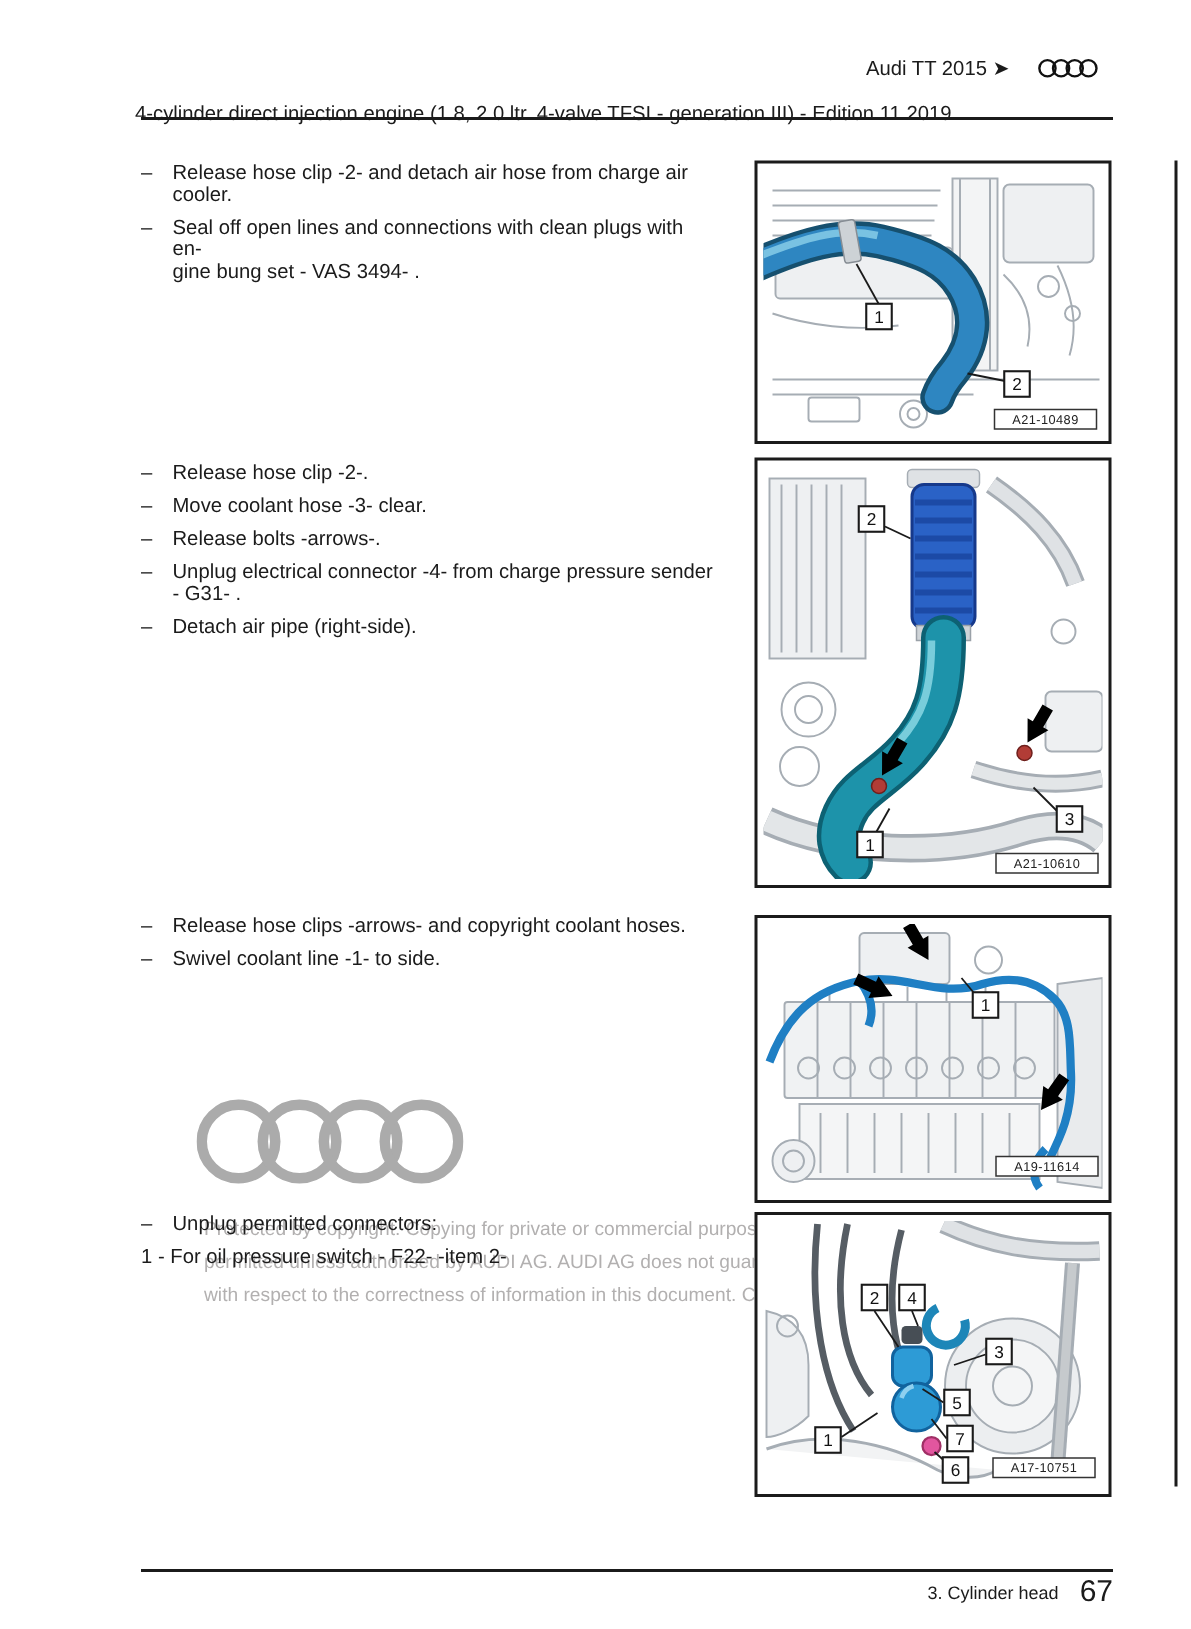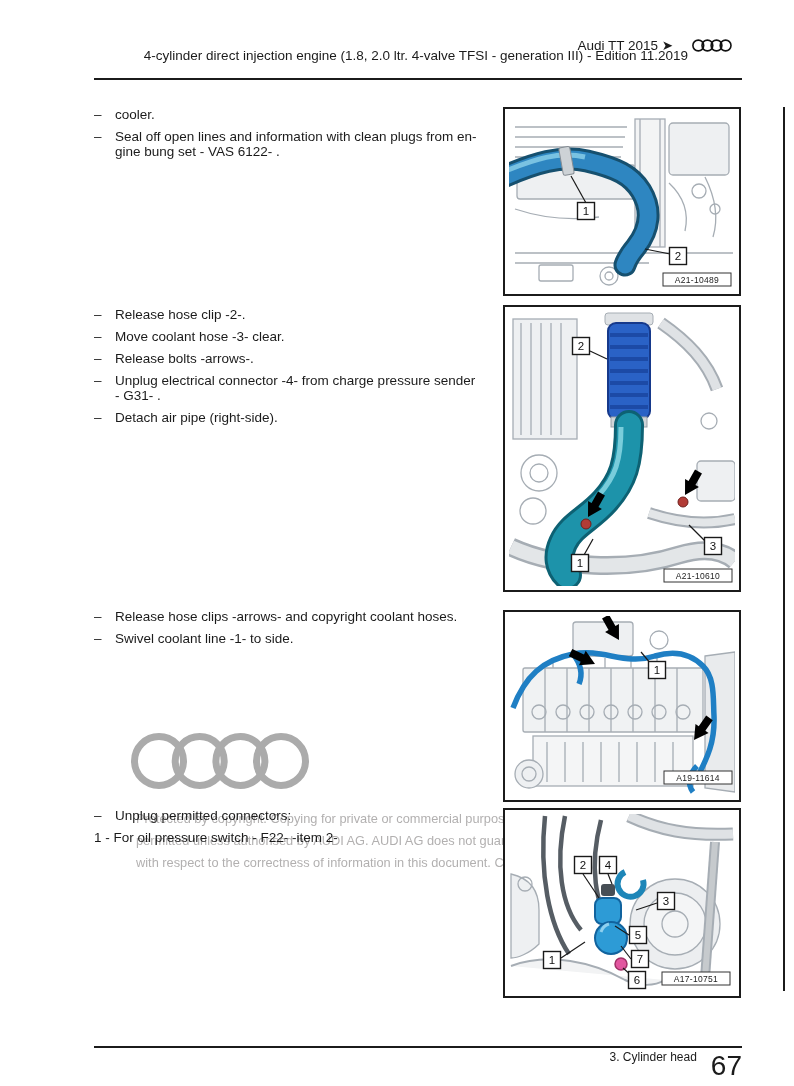--- a/index.html
+++ b/index.html
@@ -2,44 +2,44 @@
 <html><head>
 <meta charset="utf-8">
 <style>
   html,body{margin:0;padding:0;background:#9a9a9a;}
   .page{position:relative;width:794px;height:1086px;background:#ffffff;margin:0 auto;
         font-family:"Liberation Sans",sans-serif;color:#1b1b1b;overflow:hidden;}
   
   .hmodel{position:absolute;top:37px;left:0;width:732px;display:flex;justify-content:flex-end;
           align-items:center;gap:19px;font-size:13.5px;}
   .hrings{display:block;}
-  .hsub{position:absolute;top:48px;left:90px;width:652px;text-align:center;font-size:13.5px;}
+  .hsub{position:absolute;top:68px;left:90px;width:652px;text-align:left;font-size:13.5px;}
   .hrule{position:absolute;top:78px;left:94px;width:648px;height:2px;background:#1b1b1b;}
   
   .blk{position:absolute;left:94px;width:384px;font-size:13.5px;line-height:14.5px;z-index:2;}
   .itm{display:flex;margin-bottom:7.5px;}
   .dash{width:21px;flex:none;}
   .numitm{margin-bottom:8px;}
   
   .wmrings{position:absolute;left:131px;top:731px;z-index:1;}
   .wm{position:absolute;left:136px;top:808px;width:372px;overflow:hidden;white-space:nowrap;
       color:#b2b0b0;font-size:12.8px;line-height:22.2px;z-index:1;}
   
   .fig{position:absolute;border:2px solid #1b1b1b;background:#fff;padding:4px;margin:0;
        box-sizing:border-box;z-index:3;}
   .fig svg{display:block;}
   .ltx{font-size:11.5px;fill:#111;}
   .ctx{font-size:8.5px;letter-spacing:.3px;fill:#222;}
   .cbar{position:absolute;left:783px;top:107px;width:2px;height:884px;background:#1b1b1b;z-index:4;}
   
   .frule{position:absolute;top:1046px;left:94px;width:648px;height:2px;background:#1b1b1b;}
   .frow{position:absolute;top:1050px;left:94px;width:648px;display:flex;justify-content:flex-end;
-        align-items:flex-start;gap:14px;}
+        align-items:center;gap:14px;}
   .fsec{font-size:12px;}
-  .fpage{font-size:28px;}
+  .fpage{font-size:20px;}
 </style>
 </head>
 <body>
 
 <div class="page">
 
   <div class="hmodel">
     <span>Audi TT 2015 ➤</span>
     <svg class="hrings" width="40" height="15" viewBox="0 0 40 15">
       <g fill="none" stroke="#111" stroke-width="1.6">
@@ -65,28 +65,29 @@
   <div class="wm">
     <div>Protected by copyright. Copying for private or commercial purposes</div>
     <div>permitted unless authorised by AUDI AG. AUDI AG does not guarant</div>
     <div>with respect to the correctness of information in this document. Co</div>
   </div>
 
   <section class="blk" style="top:108px">
     <div class="itm">
       <span class="dash">–</span>
       <div>
+        <div>Release hose clip -2- and detach air hose from charge air</div>
         <div>cooler.</div>
       </div>
     </div>
     <div class="itm">
       <span class="dash">–</span>
       <div>
-        <div>Seal off open lines and information with clean plugs from en-</div>
-        <div>gine bung set - VAS 6122- .</div>
+        <div>Seal off open lines and connections with clean plugs with en-</div>
+        <div>gine bung set - VAS 3494- .</div>
       </div>
     </div>
   </section>
 
   <section class="blk" style="top:308px">
     <div class="itm">
       <span class="dash">–</span>
       <div>
           <div>Release hose clip -2-.</div>
         </div>

